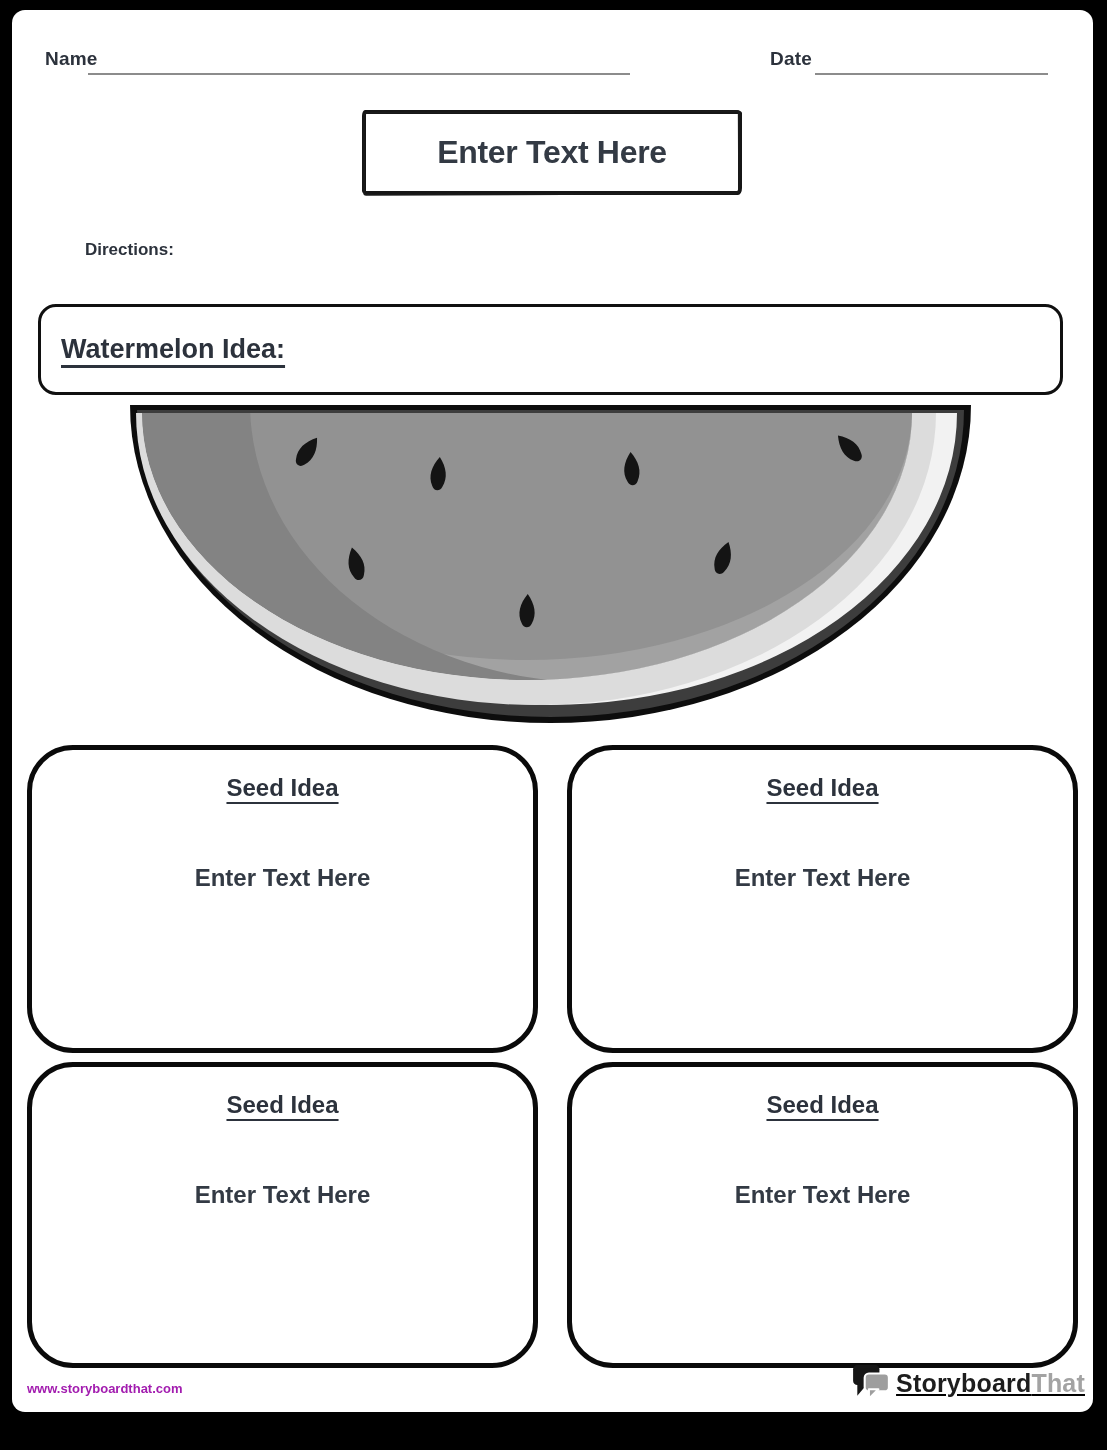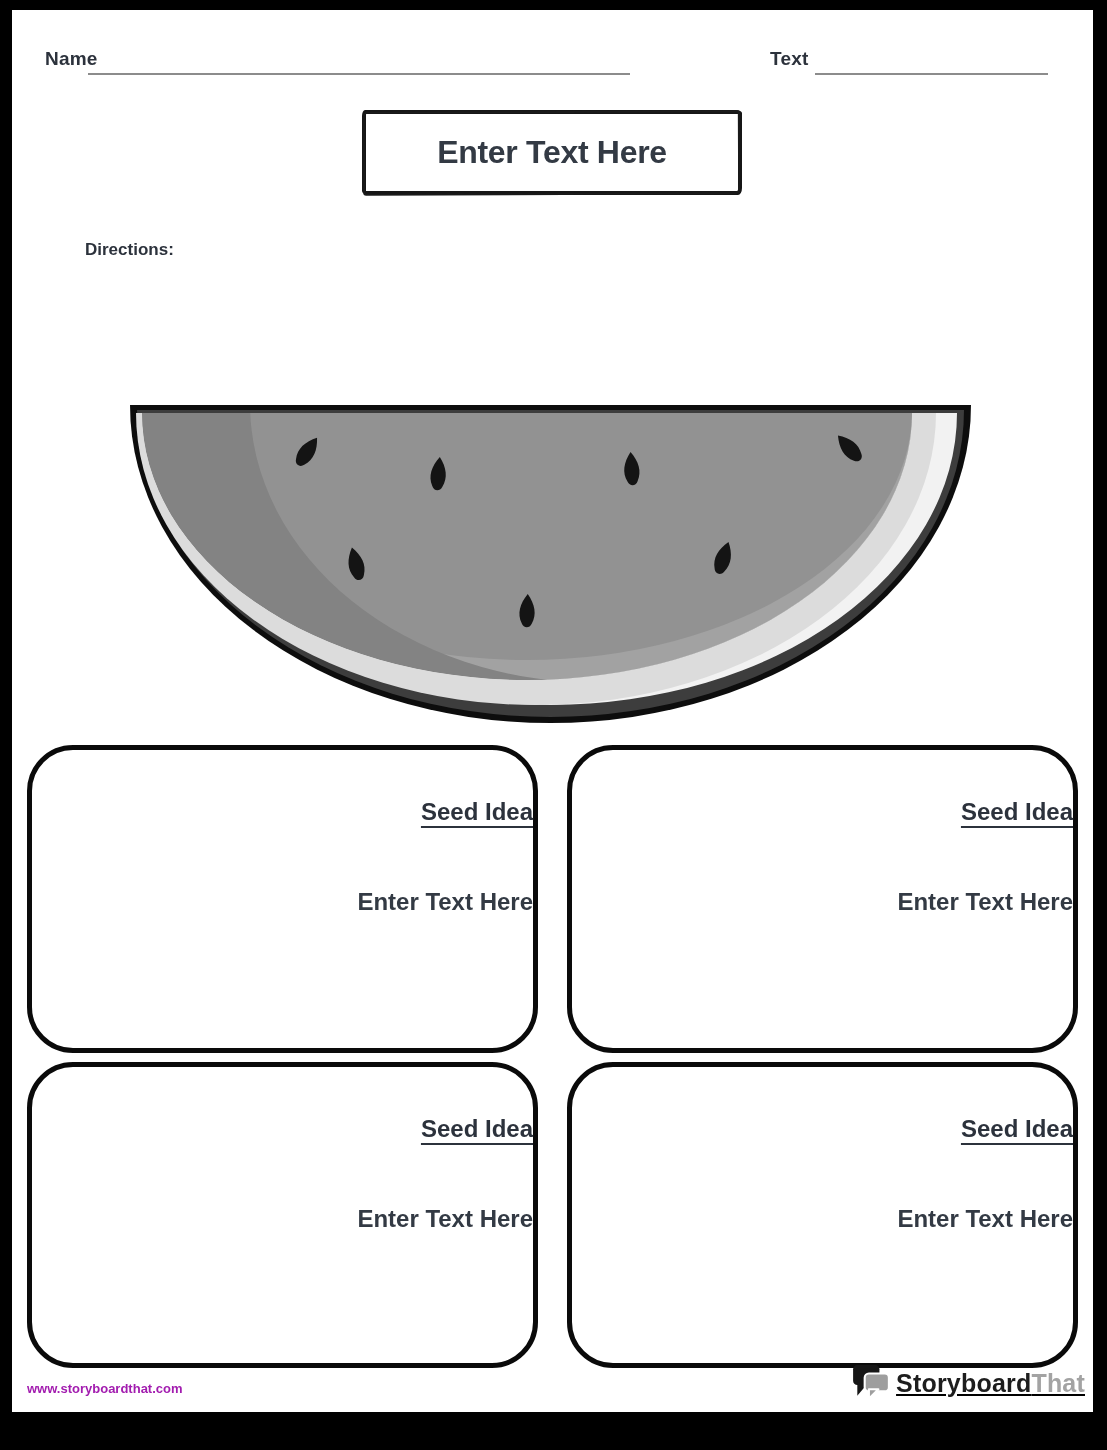--- a/index.html
+++ b/index.html
@@ -1,18 +1,18 @@
 <!DOCTYPE html>
 <html><head>
 <meta charset="utf-8">
 <style>
   html,body{margin:0;padding:0;background:#000;}
   .canvas{position:relative;width:1107px;height:1450px;background:#000;overflow:hidden;
           font-family:"Liberation Sans", sans-serif;}
-  .page{position:absolute;left:12px;top:10px;width:1081px;height:1402px;background:#fff;}
+  .page{position:absolute;left:12px;top:10px;width:1081px;height:1402px;background:#fff;border-radius:13px;}
 
   .abs{position:absolute;}
 
   
   .field-label{font-size:19px;font-weight:700;color:#2c323c;letter-spacing:.2px;}
   .field-line{position:absolute;height:2px;background:#8c8c8c;}
 
   
   .title-box{position:absolute;left:350px;top:100px;width:380px;height:85px;
              box-sizing:border-box;border:4px solid #161616;
@@ -29,21 +29,21 @@
   .idea-box{position:absolute;left:26px;top:294px;width:1025px;height:91px;box-sizing:border-box;
             border:3px solid #101010;border-radius:18px;display:flex;align-items:center;
             padding-left:20px;background:#fff;}
   .idea-label{font-size:27px;font-weight:700;color:#2c323c;text-decoration:underline;
               text-decoration-thickness:2.5px;text-underline-offset:7px;}
 
   .watermelon-svg{position:absolute;left:116px;top:393px;width:845px;height:324px;}
 
   
   .seed-box{position:absolute;width:511px;box-sizing:border-box;border:5px solid #0a0a0a;
-            border-radius:46px;background:#fff;text-align:right;padding-top:48px;}
+            border-radius:46px;background:#fff;text-align:center;padding-top:24px;}
   .seed-box.r1{top:735px;height:308px;}
   .seed-box.r2{top:1052px;height:306px;}
   .seed-box.cl{left:15px;}
   .seed-box.cr{left:555px;}
   .seed-heading{display:inline-block;font-size:24px;font-weight:700;color:#2c323c;
             text-decoration:underline;text-decoration-thickness:2px;text-underline-offset:6px;}
   .seed-placeholder{margin-top:62px;font-size:24px;font-weight:700;color:#333a44;}
 
   
   .footer-url{position:absolute;left:15px;top:1371px;font-size:13px;font-weight:700;color:#a21caf;}
@@ -54,29 +54,32 @@
 </style>
 </head>
 <body>
 
 <div class="canvas">
   <div class="page">
 
     <span class="abs field-label" style="left:33px;top:38px;">Name</span>
     <span class="field-line" style="left:76px;top:63px;width:542px;"></span>
 
-    <span class="abs field-label" style="left:758px;top:38px;">Text</span>
+    <span class="abs field-label" style="left:758px;top:38px;">Date</span>
     <span class="field-line" style="left:803px;top:63px;width:233px;"></span>
 
     <div class="title-box">
       <span class="title-text">Enter Text Here</span>
     </div>
 
     <div class="directions">Directions:</div>
 
+    <div class="idea-box">
+      <span class="idea-label">Watermelon Idea:</span>
+    </div>
 
     <svg class="watermelon-svg" viewBox="0 0 845 324" id="watermelon-svg" xmlns="http://www.w3.org/2000/svg">
       <defs>
         <clipPath id="flesh-clip">
           <path d="M14 10 H784 A385 267 0 0 1 14 10 Z"></path>
         </clipPath>
         <path id="seed-shape" d="M0,-21 C7.5,-11 10,-1 5,8.5 C3,13.5 -3,13.5 -5,8.5 C-10,-1 -7.5,-11 0,-21 Z"></path>
       </defs>
 
       <path d="M2 2 H843 A420.5 318 0 0 1 2 2 Z" fill="#0d0d0d"></path>

